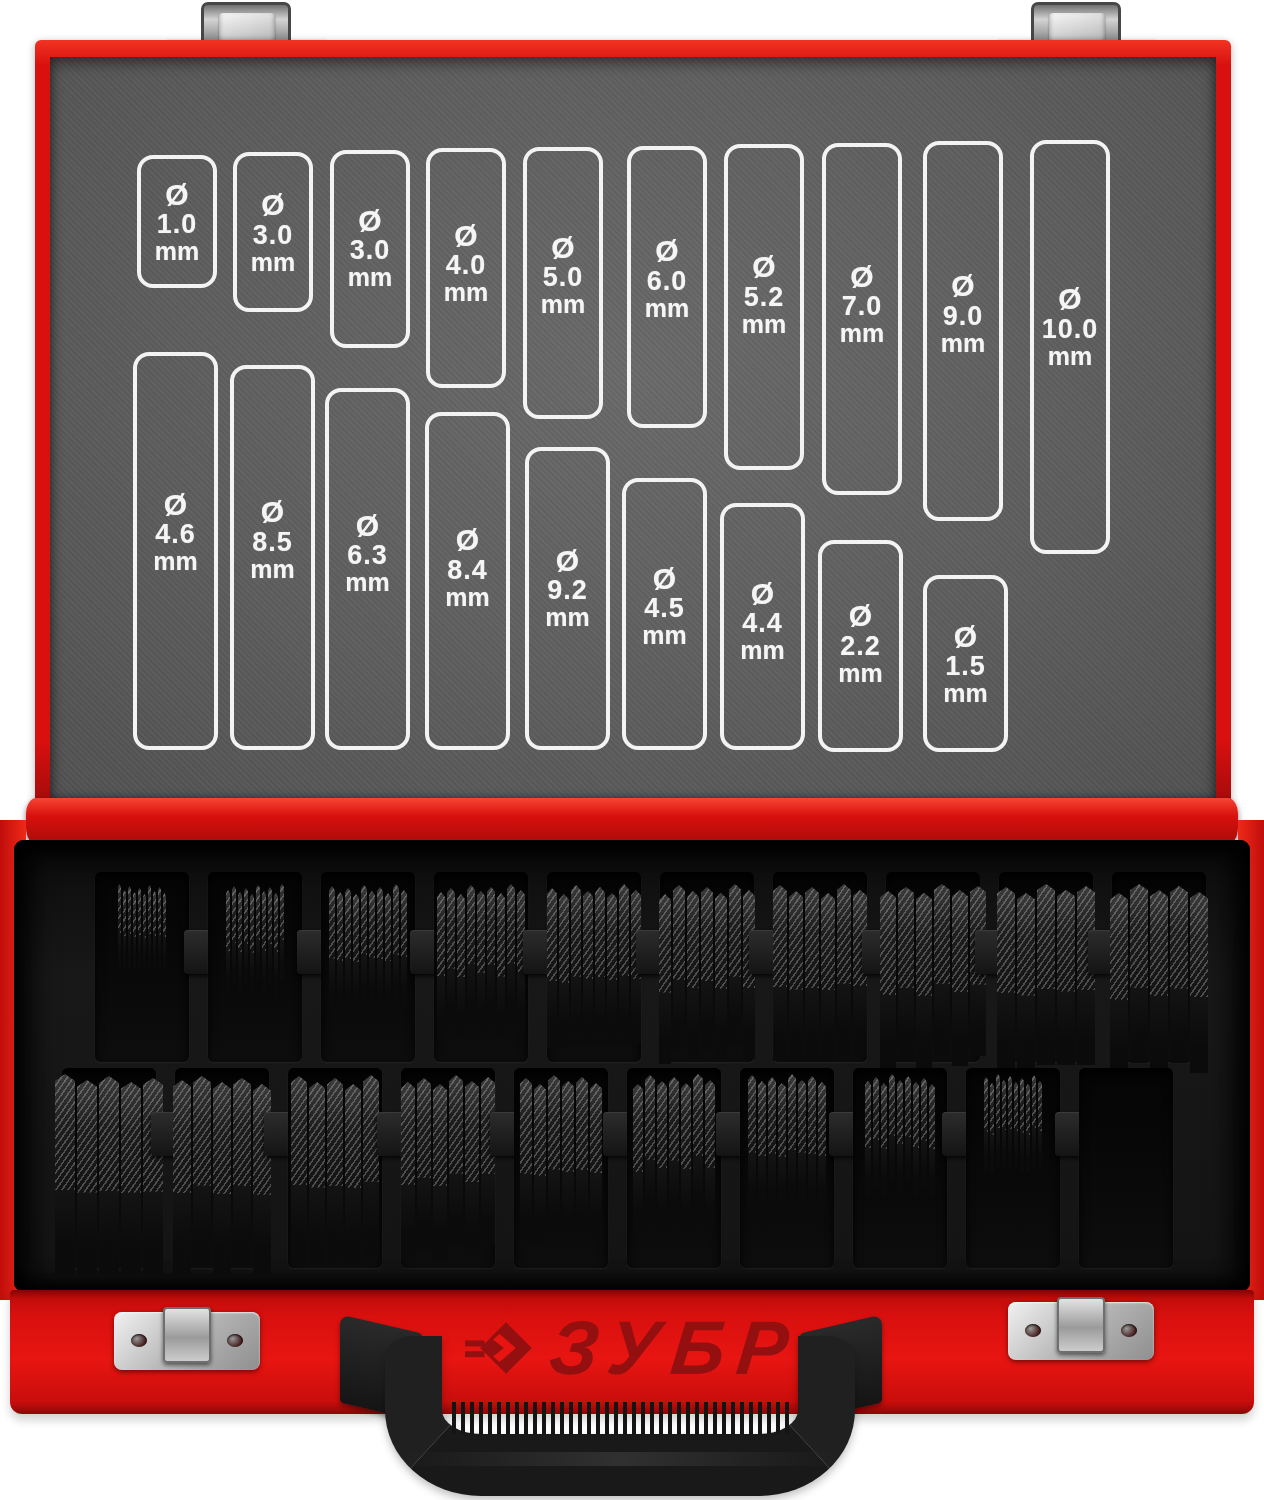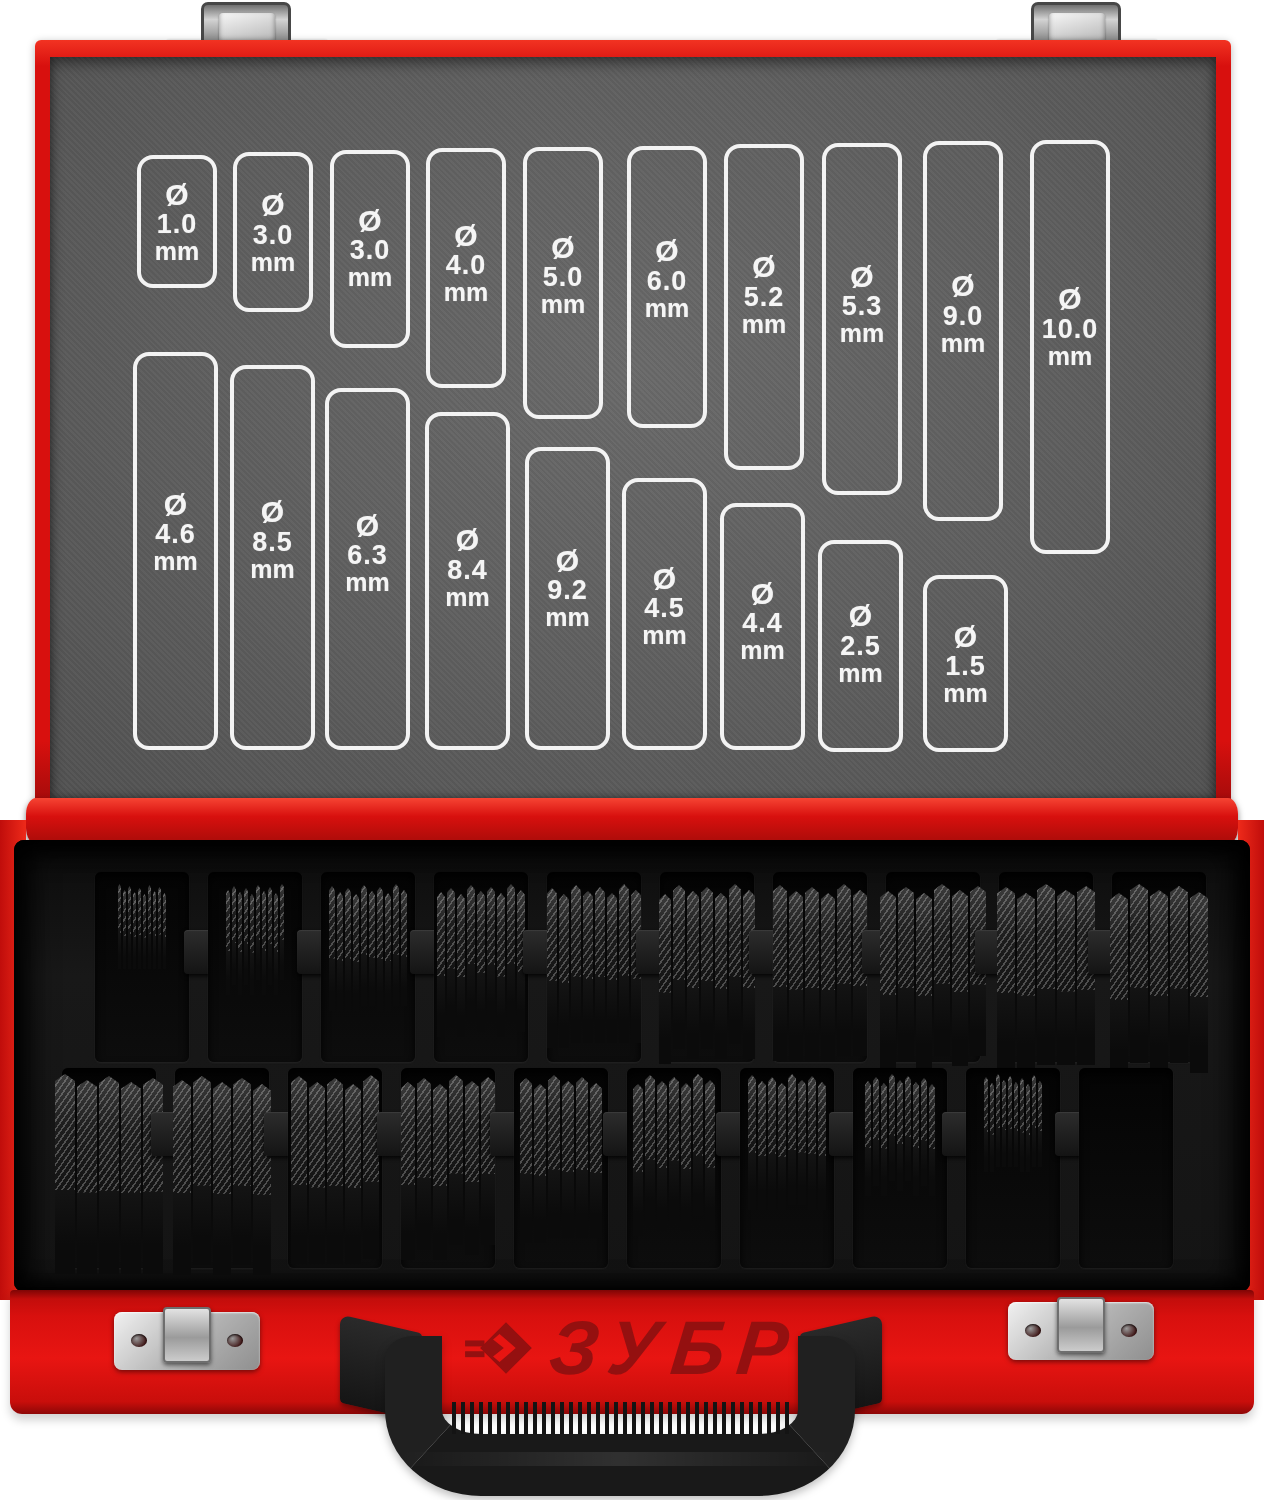--- a/index.html
+++ b/index.html
@@ -149,21 +149,21 @@
           <span class="num">6.0</span>
           <span class="unit">mm</span>
         </div>
         <div class="size-box" style="left: 674px; top: 87px; width: 80px; height: 326px; padding-bottom: 26px;">
           <span class="sym">Ø</span>
           <span class="num">5.2</span>
           <span class="unit">mm</span>
         </div>
         <div class="size-box" style="left: 772px; top: 86px; width: 80px; height: 352px; padding-bottom: 31px;">
           <span class="sym">Ø</span>
-          <span class="num">5.3</span>
+          <span class="num">7.0</span>
           <span class="unit">mm</span>
         </div>
         <div class="size-box" style="left: 873px; top: 84px; width: 80px; height: 380px; padding-bottom: 36px;">
           <span class="sym">Ø</span>
           <span class="num">9.0</span>
           <span class="unit">mm</span>
         </div>
         <div class="size-box" style="left: 980px; top: 83px; width: 80px; height: 414px; padding-bottom: 42px;">
           <span class="sym">Ø</span>
           <span class="num">10.0</span>
@@ -199,21 +199,21 @@
           <span class="num">4.5</span>
           <span class="unit">mm</span>
         </div>
         <div class="size-box" style="left: 670px; top: 446px; width: 85px; height: 247px; padding-bottom: 12px;">
           <span class="sym">Ø</span>
           <span class="num">4.4</span>
           <span class="unit">mm</span>
         </div>
         <div class="size-box" style="left: 768px; top: 483px; width: 85px; height: 212px; padding-bottom: 6px;">
           <span class="sym">Ø</span>
-          <span class="num">2.5</span>
+          <span class="num">2.2</span>
           <span class="unit">mm</span>
         </div>
         <div class="size-box" style="left: 873px; top: 518px; width: 85px; height: 177px; padding-bottom: 0px;">
           <span class="sym">Ø</span>
           <span class="num">1.5</span>
           <span class="unit">mm</span>
         </div>
       </div>
   </div>
 

